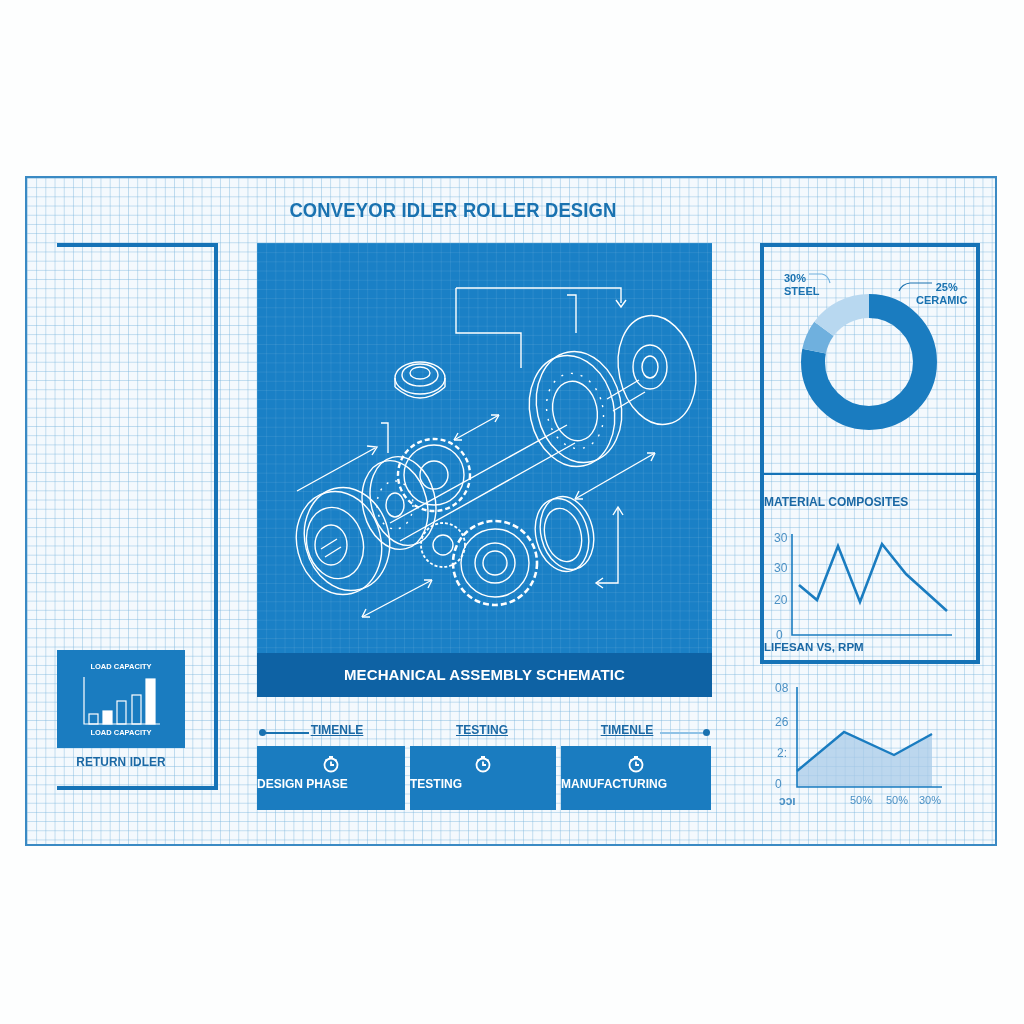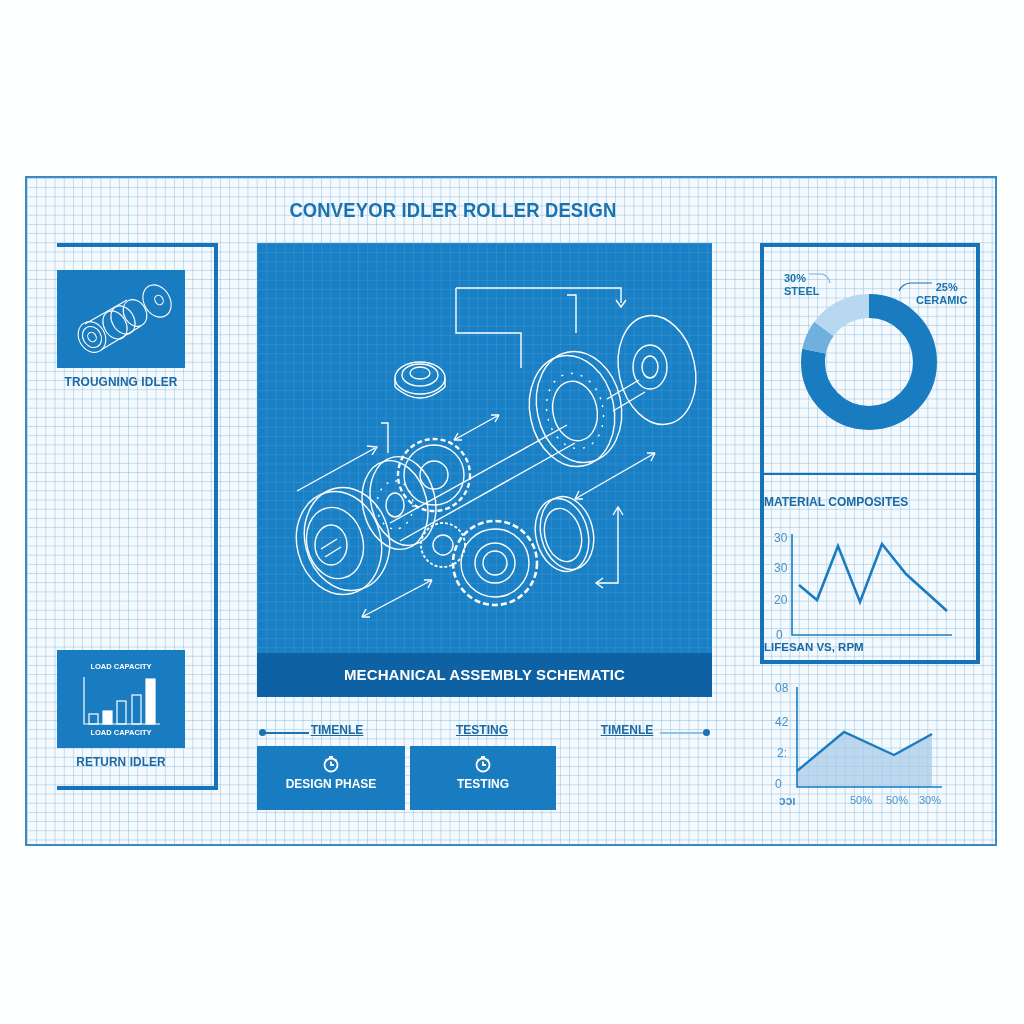--- a/index.html
+++ b/index.html
@@ -50,21 +50,21 @@
     letter-spacing: 0.1px;
   }
   .timeline { position: absolute; left: 230px; top: 545px; width: 455px; height: 90px; }
   .tl-line { position: absolute; height: 2px; background: #1a72b0; }
   .tl-dot { position: absolute; width: 7px; height: 7px; border-radius: 50%; background: #1a72b0; }
   .tl-head {
     position: absolute; top: 0; font-size: 12px; font-weight: bold; color: #1a68a4; text-align: center; text-decoration: underline;
   }
   .tl-card {
     position: absolute; top: 23px; height: 64px; background: #1a7cc0; color: #fff;
-    text-align: center; font-size: 12px; font-weight: bold;
+    font-size: 12px; font-weight: bold;
   }
   .tl-card .clock { display: block; margin: 9px auto 4px; }
   .right-top {
     position: absolute; left: 733px; top: 65px; width: 220px; height: 232px;
     border: 4px solid #1673b7; border-bottom-width: 2px; box-sizing: border-box;
   }
   .right-mid {
     position: absolute; left: 733px; top: 295px; width: 220px; height: 191px;
     border: 4px solid #1673b7; border-top-width: 2px; box-sizing: border-box;
   }
@@ -77,36 +77,20 @@
 </style>
 </head>
 <body>
 
 <div class="frame">
 
   <div class="title">CONVEYOR IDLER ROLLER DESIGN</div>
 
   <div class="left-panel">
 
-    <div class="idler-card" style="top:23px;">
-      <div class="idler-box">
-        <svg width="128" height="98" viewBox="0 0 128 98" fill="none" stroke="#fff" stroke-width="1.1">
-          <ellipse cx="35" cy="67" rx="13" ry="16" transform="rotate(-30 35 67)"></ellipse>
-          <ellipse cx="35" cy="67" rx="9" ry="11" transform="rotate(-30 35 67)"></ellipse>
-          <ellipse cx="35" cy="67" rx="4" ry="5" transform="rotate(-30 35 67)"></ellipse>
-          <path d="M28 54 L70 30 M44 80 L84 56"></path>
-          <ellipse cx="58" cy="55" rx="11" ry="15" transform="rotate(-30 58 55)"></ellipse>
-          <ellipse cx="66" cy="50" rx="11" ry="15" transform="rotate(-30 66 50)"></ellipse>
-          <ellipse cx="78" cy="43" rx="11" ry="14" transform="rotate(-30 78 43)"></ellipse>
-          <ellipse cx="100" cy="31" rx="13" ry="17" transform="rotate(-30 100 31)"></ellipse>
-          <ellipse cx="102" cy="30" rx="4" ry="5" transform="rotate(-30 102 30)"></ellipse>
-        </svg>
-      </div>
-      <div class="idler-label">TROUGNING IDLER</div>
-    </div>
 
 
 
     <div class="idler-card" style="top:403px;">
       <div class="idler-box">
         <div style="position:absolute;left:0;width:100%;top:12px;text-align:center;color:#fff;font-size:7.5px;font-weight:bold;">LOAD CAPACITY</div>
         <svg width="128" height="98" viewBox="0 0 128 98" fill="none" stroke="#fff" stroke-width="1.2">
           <path d="M27 27 L27 74 L103 74"></path>
           <rect x="32" y="64" width="9" height="10"></rect>
           <rect x="46" y="61" width="9" height="13" fill="#fff"></rect>
@@ -207,20 +191,28 @@
       <span>DESIGN PHASE</span>
     </div>
     <div class="tl-card" style="left:153px;width:146px;">
       <svg class="clock" width="18" height="18" viewBox="0 0 18 18" fill="none" stroke="#fff" stroke-width="1.8">
         <circle cx="9" cy="10" r="6.5"></circle>
           <path d="M9 6.5 L9 10 L12 10"></path>
           <path d="M7 2 L11 2 M3.5 4.5 L5 6 M14.5 4.5 L13 6"></path>
       </svg>
       <span>TESTING</span>
     </div>
+    <div class="tl-card" style="left:304px;width:150px;">
+      <svg class="clock" width="18" height="18" viewBox="0 0 18 18" fill="none" stroke="#fff" stroke-width="1.8">
+        <circle cx="9" cy="10" r="6.5"></circle>
+          <path d="M9 6.5 L9 10 L12 10"></path>
+          <path d="M7 2 L11 2 M3.5 4.5 L5 6 M14.5 4.5 L13 6"></path>
+      </svg>
+      <span>MANUFACTURING</span>
+    </div>
   </div>
 
   <div class="right-top">
     <div class="pie-lbl" style="left:20px;top:25px;">
       <div>30%</div>
       <div>STEEL</div>
     </div>
     <div class="pie-lbl" style="left:162px;top:34px;text-align:center;">
       <div>25%</div>
       <div style="margin-left:-10px;">CERAMIC</div>
@@ -244,21 +236,21 @@
     <div class="axis-lbl" style="left:12px;top:153px;">0</div>
     <svg width="212" height="185" viewBox="0 0 212 185" style="position:absolute;left:0;top:0;">
       <path d="M28 59 L28 160 L188 160" fill="none" stroke="#1a7cc0" stroke-width="1.6"></path>
       <polyline points="35,110 53,125 74,71 96,127 118,69 142,99 183,136" fill="none" stroke="#1a7cc0" stroke-width="2.6" stroke-linejoin="miter"></polyline>
     </svg>
     <div class="chart-title" style="top:166px;font-size:11.5px;">LIFESAN VS, RPM</div>
   </div>
 
   <div class="bottom-chart">
     <div class="axis-lbl" style="left:8px;top:8px;">08</div>
-    <div class="axis-lbl" style="left:8px;top:42px;">42</div>
+    <div class="axis-lbl" style="left:8px;top:42px;">26</div>
     <div class="axis-lbl" style="left:10px;top:73px;">2:</div>
     <div class="axis-lbl" style="left:8px;top:104px;">0</div>
     <svg width="210" height="140" viewBox="0 0 210 140" style="position:absolute;left:0;top:0;">
       <polygon points="30,98 77,59 127,82 165,61 165,114 30,114" fill="#a9cbe8" fill-opacity="0.75"></polygon>
       <path d="M30 14 L30 114 L175 114" fill="none" stroke="#1a7cc0" stroke-width="1.6"></path>
       <polyline points="30,98 77,59 127,82 165,61" fill="none" stroke="#1a7cc0" stroke-width="2.4"></polyline>
     </svg>
     <div class="axis-lbl" style="left:12px;top:121px;font-weight:bold;">ɔɔı</div>
     <div class="axis-lbl" style="left:83px;top:121px;font-size:11px;">50%</div>
     <div class="axis-lbl" style="left:119px;top:121px;font-size:11px;">50%</div>

